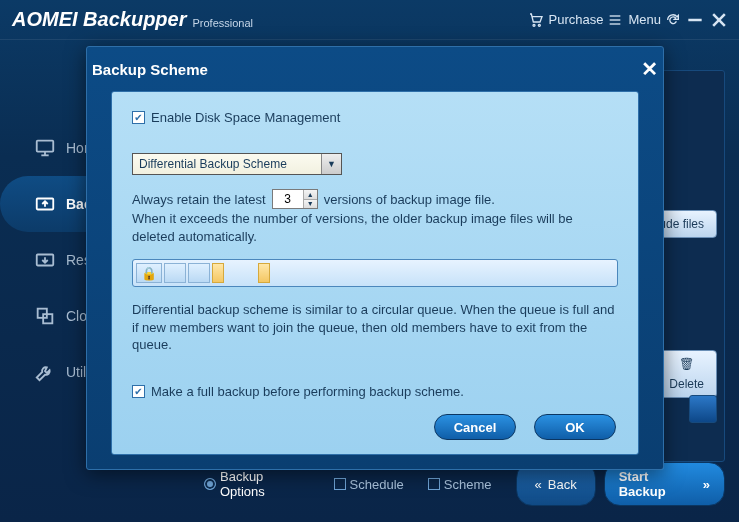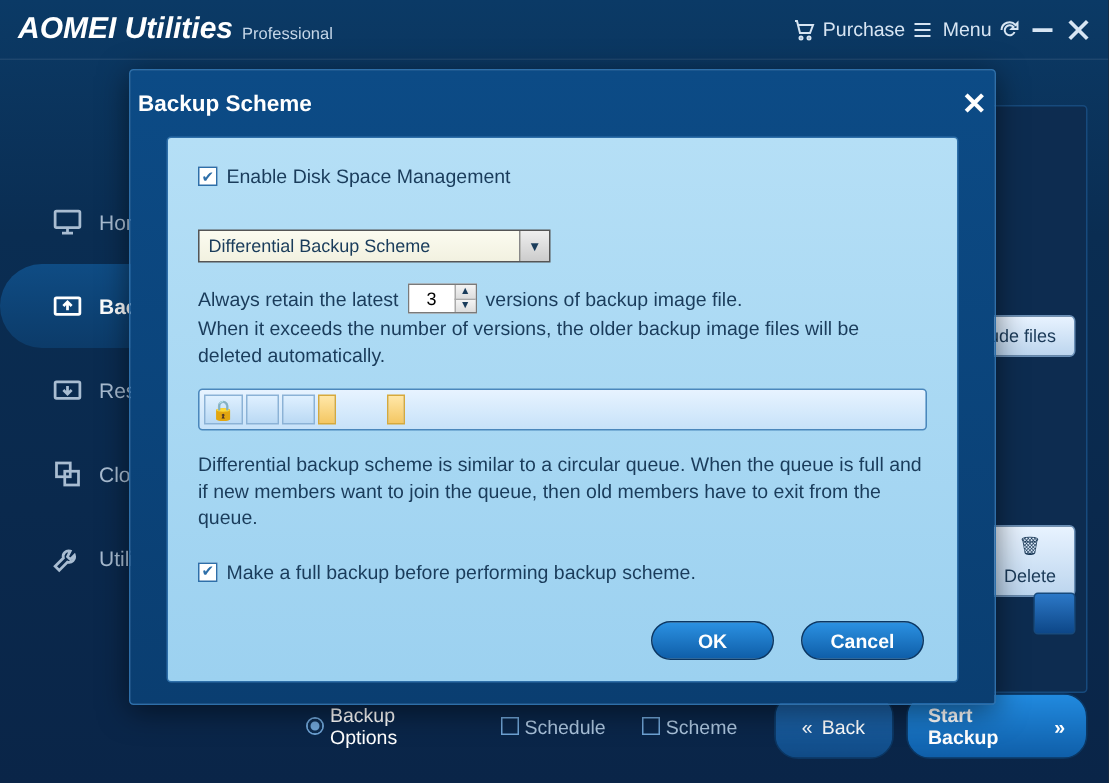--- a/index.html
+++ b/index.html
@@ -88,21 +88,21 @@
   padding: 18px 20px 14px 20px;
   color: #1a3c5b; font-size: 13px;
 }
 .panel label { display:flex; align-items:center; gap:6px; }
 .chk { width:13px; height:13px; border:1px solid #2e6fa9; background:#fff; display:inline-flex;
   align-items:center; justify-content:center; font-size:10px; color:#2e6fa9;}
 .chk.checked::after { content:"✔"; }
 
 .scheme-select {
   margin-top: 28px;
-  width: 235px; height: 22px; background: linear-gradient(#fbfbf0,#f2f1e0);
+  width: 210px; height: 22px; background: linear-gradient(#fbfbf0,#f2f1e0);
   border:1px solid #555; display:flex; align-items:center; padding:6px 6px; font-size:12px;
   position:relative; cursor:pointer;
 }
 .scheme-select .caret {
   position:absolute; right:0; top:0; bottom:0; width:20px;
   background: linear-gradient(#eee,#ccc); border-left:1px solid #888;
   display:flex; align-items:center; justify-content:center; font-size:9px;
 }
 
 .retain-row { margin-top: 14px; display:flex; align-items:center; gap:6px; flex-wrap:wrap;}
@@ -125,36 +125,36 @@
 .qcell { height: 100%; border:1px solid #8bb2d6; background: linear-gradient(#dff0ff,#bad9f4);}
 .qcell.lock { width:26px; display:flex; align-items:center; justify-content:center; color:#2d6aa3; font-size:13px;}
 .qcell.plain { width:22px; }
 .qcell.amber { width:12px; background: linear-gradient(#ffe7a8,#f4c763); border-color:#d6a93c;}
 .qcell.spacer { flex:0 0 30px; border:none; background:transparent;}
 .qcell.amber2 { width:12px; background: linear-gradient(#ffe7a8,#f4c763); border-color:#d6a93c;}
 .qfill { flex:1; }
 
 .expl { margin-top: 14px; line-height:1.35;}
 
-.fullbk { margin-top: 20px; }
+.fullbk { margin-top: 30px; }
 
 .panel-buttons { position:absolute; right:22px; bottom:14px; display:flex; gap:18px;}
 .pbtn {
   width: 82px; height:26px; border-radius:14px; border:1px solid #0b3662;
   background: linear-gradient(#2b91e2,#0f5ea8); color:#fff; font-size:13px; font-weight:bold;
   display:flex; align-items:center; justify-content:center; cursor:pointer;
 }
 </style>
 </head>
 <body>
 
 <div class="app">
 
   <div class="titlebar">
-    <span class="logo">AOMEI Utilities</span>
+    <span class="logo">AOMEI Backupper</span>
     <span class="logo-sub">Professional</span>
     <div class="titlebar-right">
       <div class="tb-item">
         <span class="tb-icon">
           <svg viewBox="0 0 24 24" width="16" height="16" fill="none" stroke="#d7e5f3" stroke-width="2">
               <path d="M3 3h2l3 12h10l3-8H6"></path>
               <circle cx="9" cy="20" r="1.5"></circle>
               <circle cx="17" cy="20" r="1.5"></circle>
             </svg>
         </span>
@@ -314,22 +314,22 @@
 
       <div class="expl">Differential backup scheme is similar to a circular queue. When the queue is full and if new members want to join the queue, then old members have to exit from the queue.</div>
 
       <label class="fullbk" style="display:flex;align-items:center;gap:6px;">
         <span class="chk checked"></span>
         <span>Make a full backup before performing backup scheme.</span>
       </label>
 
       <div class="panel-buttons">
         <div class="pbtn">
+          <span>Cancel</span>
+        </div>
+        <div class="pbtn">
           <span>OK</span>
         </div>
-        <div class="pbtn">
-          <span>Cancel</span>
-        </div>
       </div>
     </div>
   </div>
 
 </div>
 
 </body></html>

